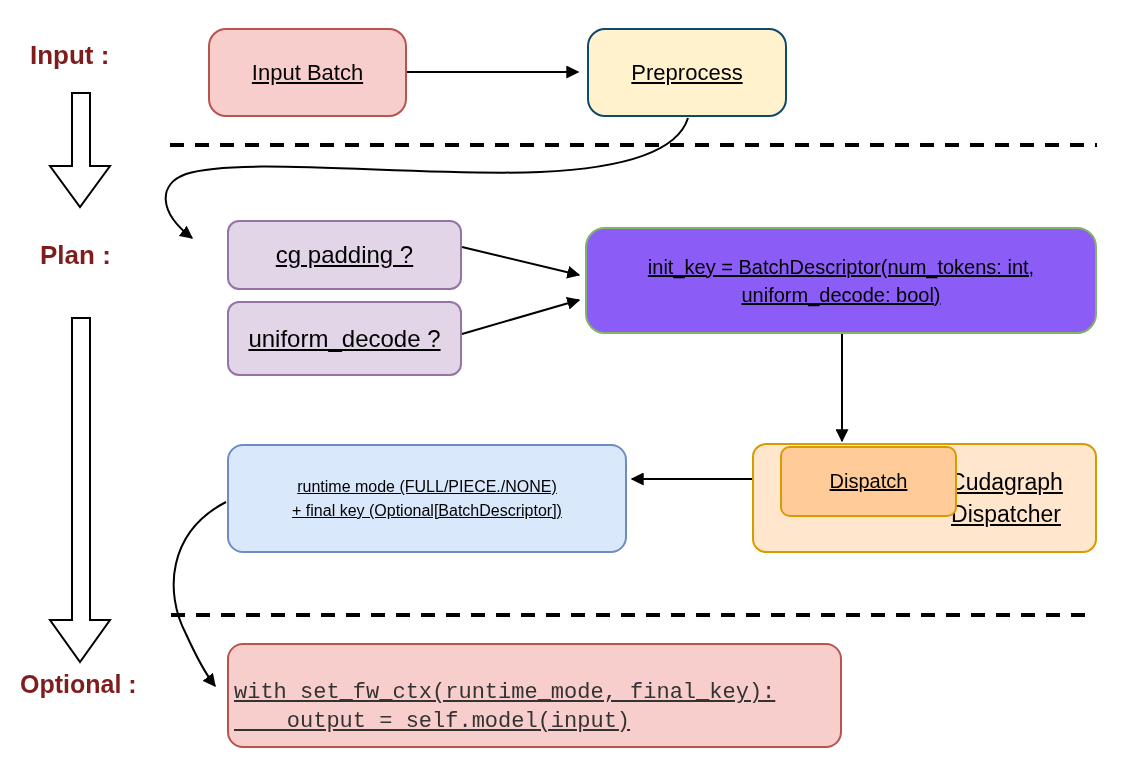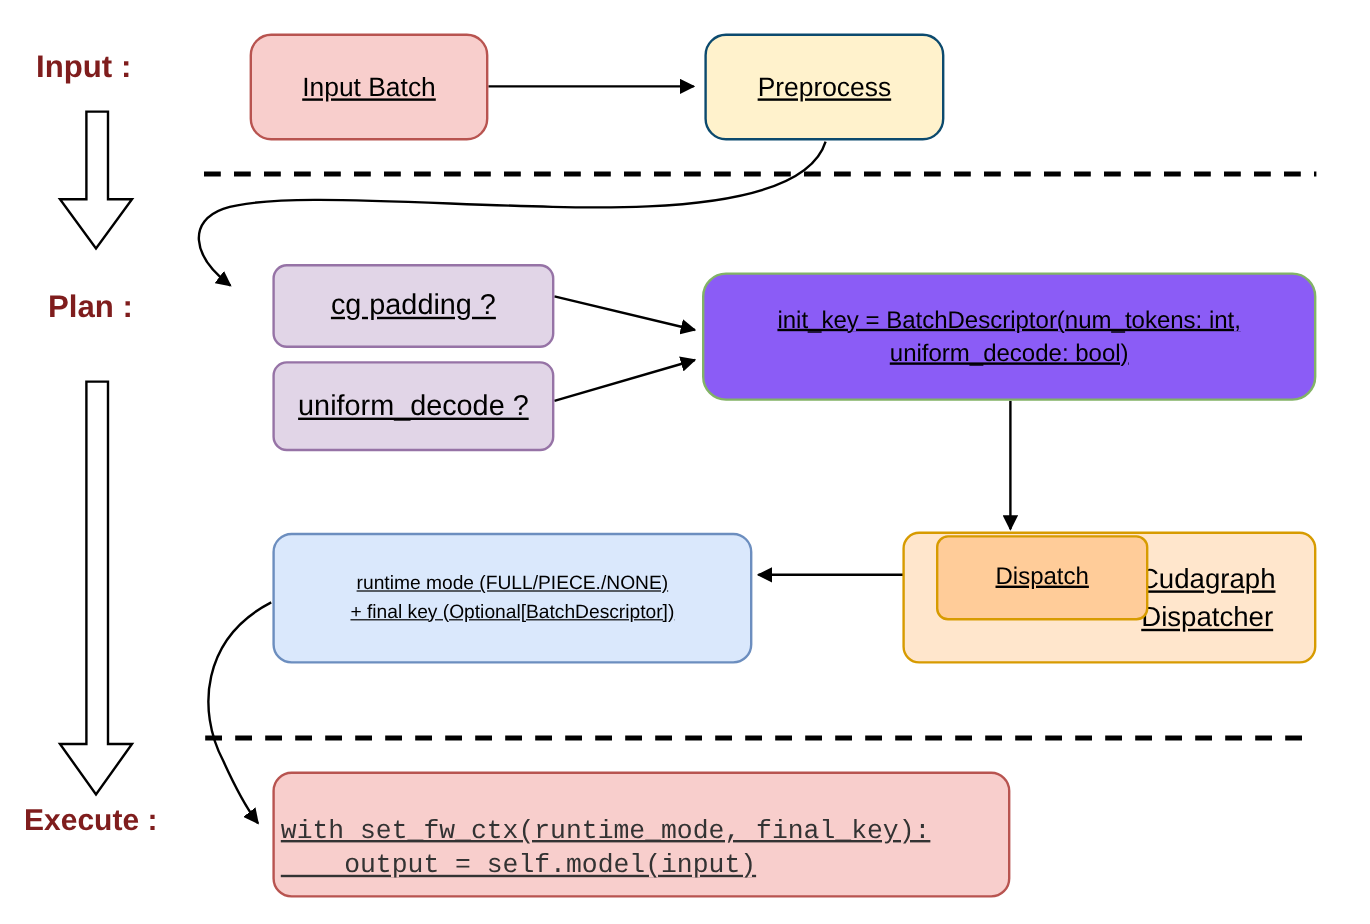--- a/index.html
+++ b/index.html
@@ -69,21 +69,21 @@
     <path d="M688 118 C678 150, 630 168, 540 172 C420 177, 240 156, 186 174 C158 184, 158 212, 192 238" stroke="#000" stroke-width="2" fill="none" marker-end="url(#arrow)"></path>
     <path d="M462 247 L579 275" stroke="#000" stroke-width="2" fill="none" marker-end="url(#arrow)"></path>
     <path d="M462 334 L579 300" stroke="#000" stroke-width="2" fill="none" marker-end="url(#arrow)"></path>
     <path d="M842 334 L842 441" stroke="#000" stroke-width="2" fill="none" marker-end="url(#arrow)"></path>
     <path d="M756 479 L632 479" stroke="#000" stroke-width="2" fill="none" marker-end="url(#arrow)"></path>
     <path d="M226 502 C168 532, 164 592, 186 634 C196 656, 204 672, 215 686" stroke="#000" stroke-width="2" fill="none" marker-end="url(#arrow)"></path>
   </svg>
 
   <div class="stage-label l-input">Input :</div>
   <div class="stage-label l-plan">Plan :</div>
-  <div class="stage-label l-execute">Execute :</div>
+  <div class="stage-label l-execute">Optional :</div>
 
   <div class="node n-input-batch">
     <span class="lbl">Input Batch</span>
   </div>
 
   <div class="node n-preprocess">
     <span class="lbl">Preprocess</span>
   </div>
 
   <div class="node n-cg-padding">

